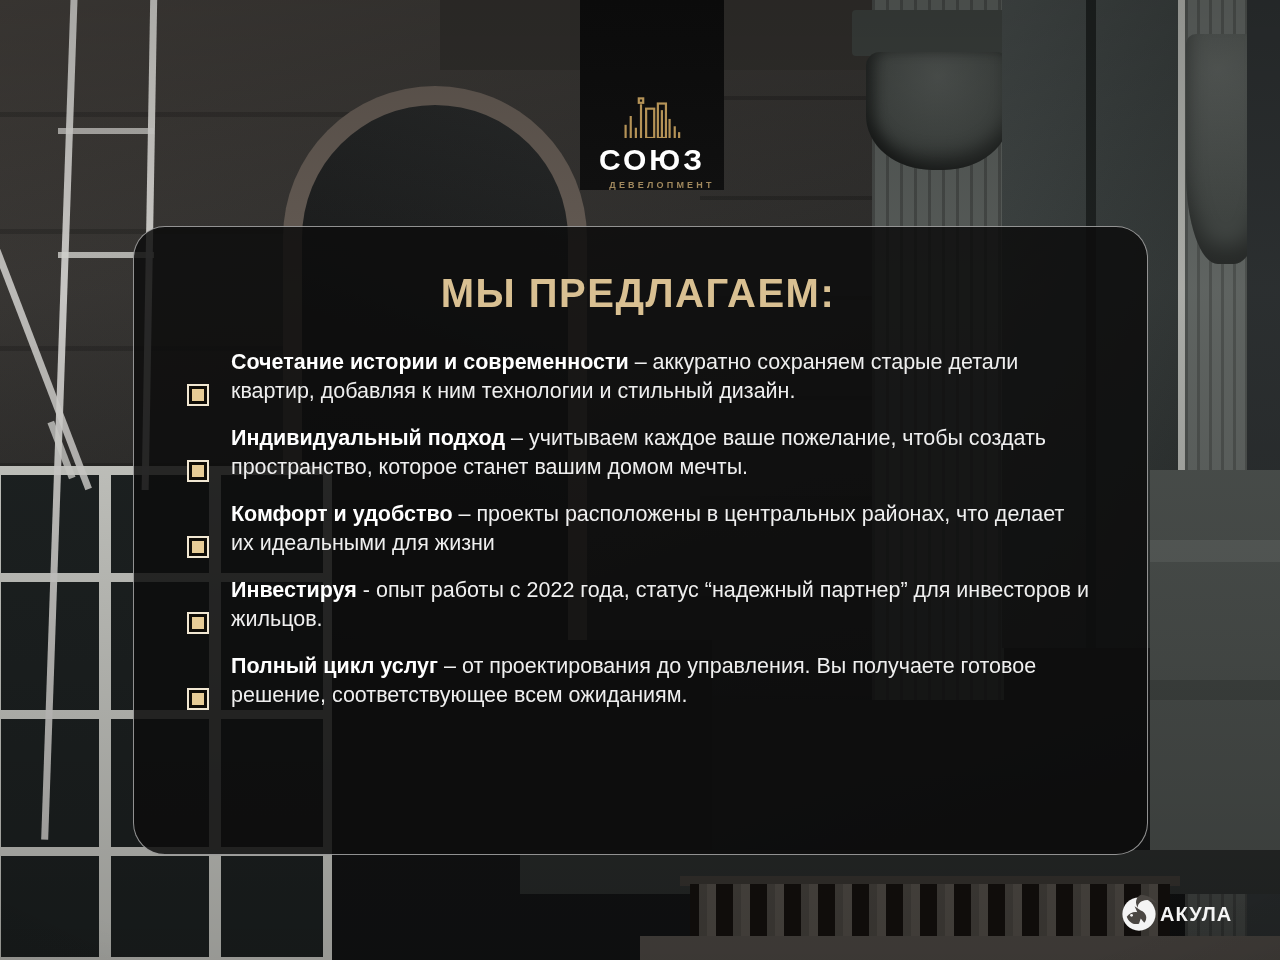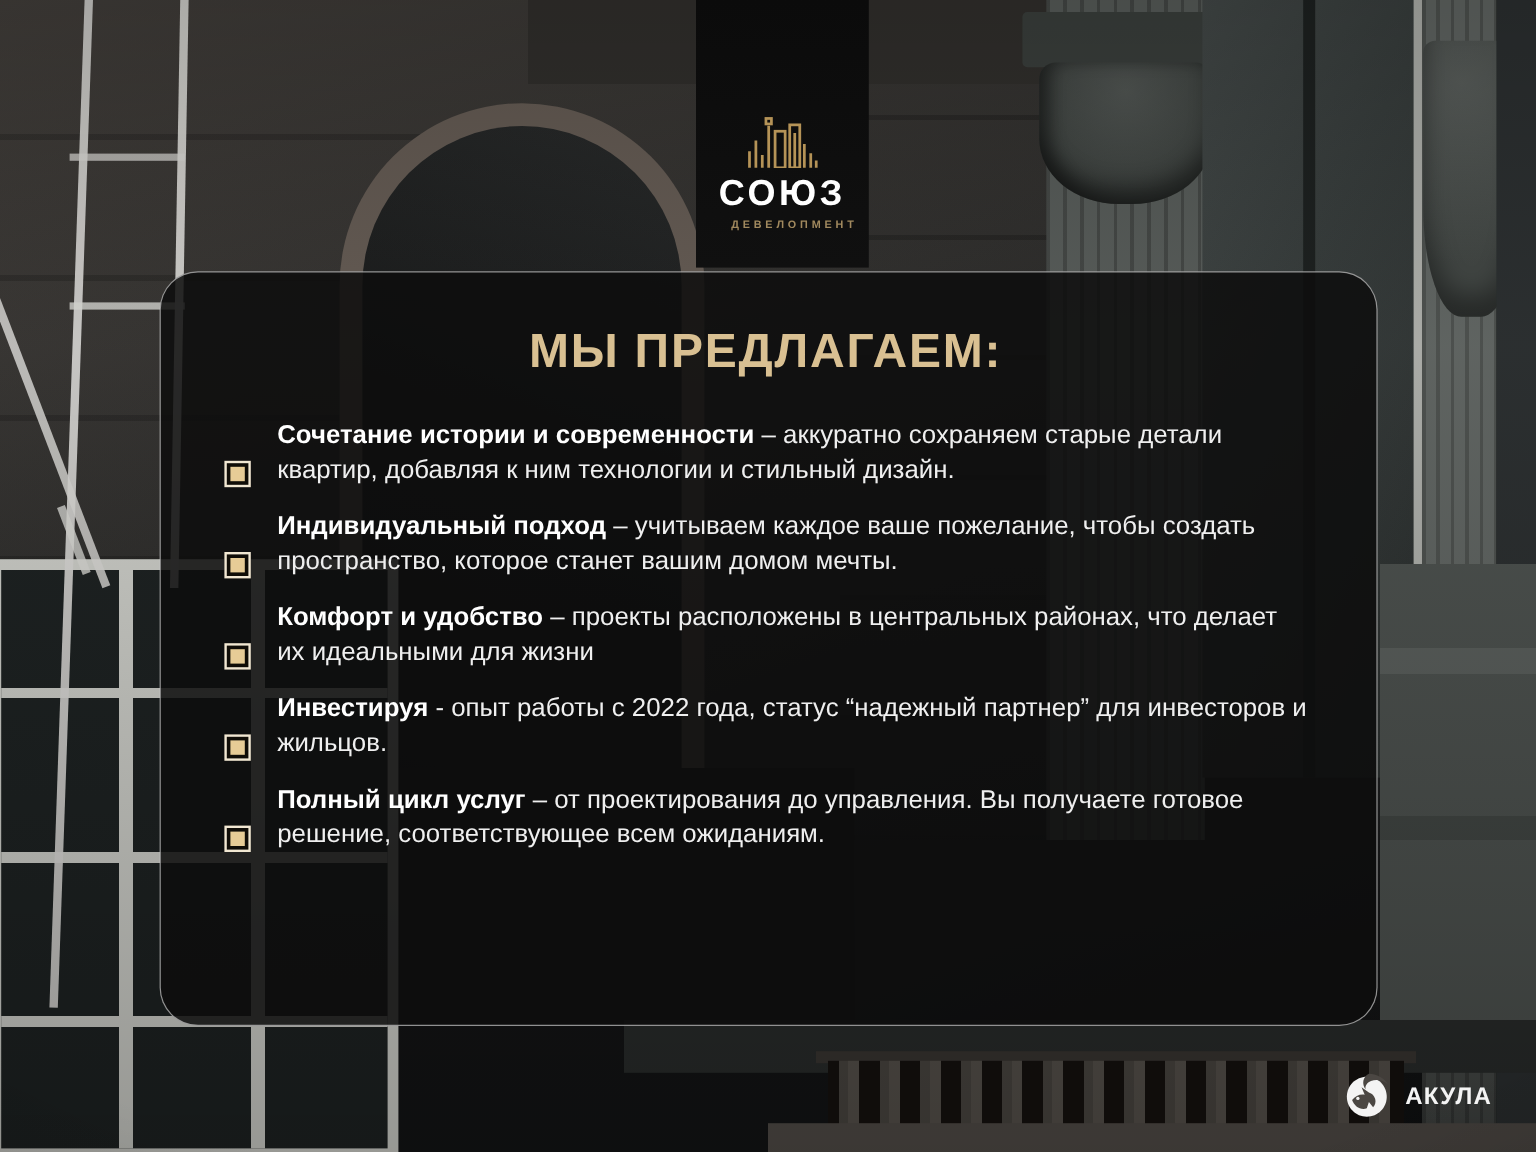--- a/index.html
+++ b/index.html
@@ -57,21 +57,21 @@
   .cornice-bottom{left:520px;top:850px;width:760px;height:44px;background:#2b2e2d;}
   .balustrade-rail{left:680px;top:876px;width:500px;height:10px;background:#3c3834;}
   .balustrade{left:690px;top:884px;width:480px;height:56px;
     background:repeating-linear-gradient(90deg,#16120f 0 9px,#4d4944 9px 17px,#5a554f 17px 26px,#16120f 26px 34px);}
   .ledge-bottom{left:640px;top:936px;width:640px;height:24px;background:#55504b;}
   .vignette{inset:0;background:
     radial-gradient(140% 120% at 50% 40%,rgba(0,0,0,0) 55%,rgba(0,0,0,.38) 100%),
     linear-gradient(180deg,rgba(0,0,0,.22) 0%,rgba(10,10,12,.08) 30%,rgba(0,0,0,.3) 100%);}
 
   
-  .banner{left:580px;top:0;width:144px;height:223px;z-index:5;
+  .banner{left:580px;top:0;width:144px;height:190px;z-index:5;
     background:linear-gradient(180deg,#0b0b0b 0%,#101010 100%);
     display:flex;flex-direction:column;align-items:center;padding-top:94px;}
   .banner .logo-svg{display:block;margin-bottom:7px;}
   .brand-name{color:#ffffff;font-size:30px;font-weight:800;letter-spacing:3px;line-height:1;}
   .brand-sub{color:#a1895e;font-size:9px;font-weight:600;letter-spacing:3.2px;margin-top:6px;line-height:1;margin-left:20px;}
 
   
   .card{left:133px;top:226px;width:1015px;height:629px;z-index:6;
     background:rgba(13,13,13,.86);
     border:1.5px solid rgba(255,255,255,.55);
@@ -81,21 +81,21 @@
     text-align:center;line-height:1.1;margin:8px 0 0 0;}
   .bullets{margin-top:33px;}
   .bullet{display:flex;align-items:flex-end;gap:22px;margin-bottom:18px;}
   .bullet-icon{flex:0 0 auto;width:22px;height:22px;margin-top:4px;
     border:2px solid #f1e7d2;background:#100d07;position:relative;}
   .bullet-icon .inner{position:absolute;inset:3px;background:#e7cc96;display:block;}
   .bullet-text{color:#efefef;font-size:21.5px;line-height:29px;max-width:860px;}
   .bullet-text .b{color:#ffffff;font-weight:700;}
 
   
-  .watermark{left:1118px;top:893px;z-index:7;display:flex;align-items:center;gap:11px;}
+  .watermark{left:1118px;top:893px;z-index:7;display:flex;align-items:center;}
   .watermark-label{color:#f4f4f4;font-size:20px;font-weight:800;letter-spacing:1px;}
 </style>
 </head>
 <body>
 
 <div class="stage">
 
   <div class="bg">
     <div class="abs bg-grad"></div>
     <div class="abs stone-left"></div>

